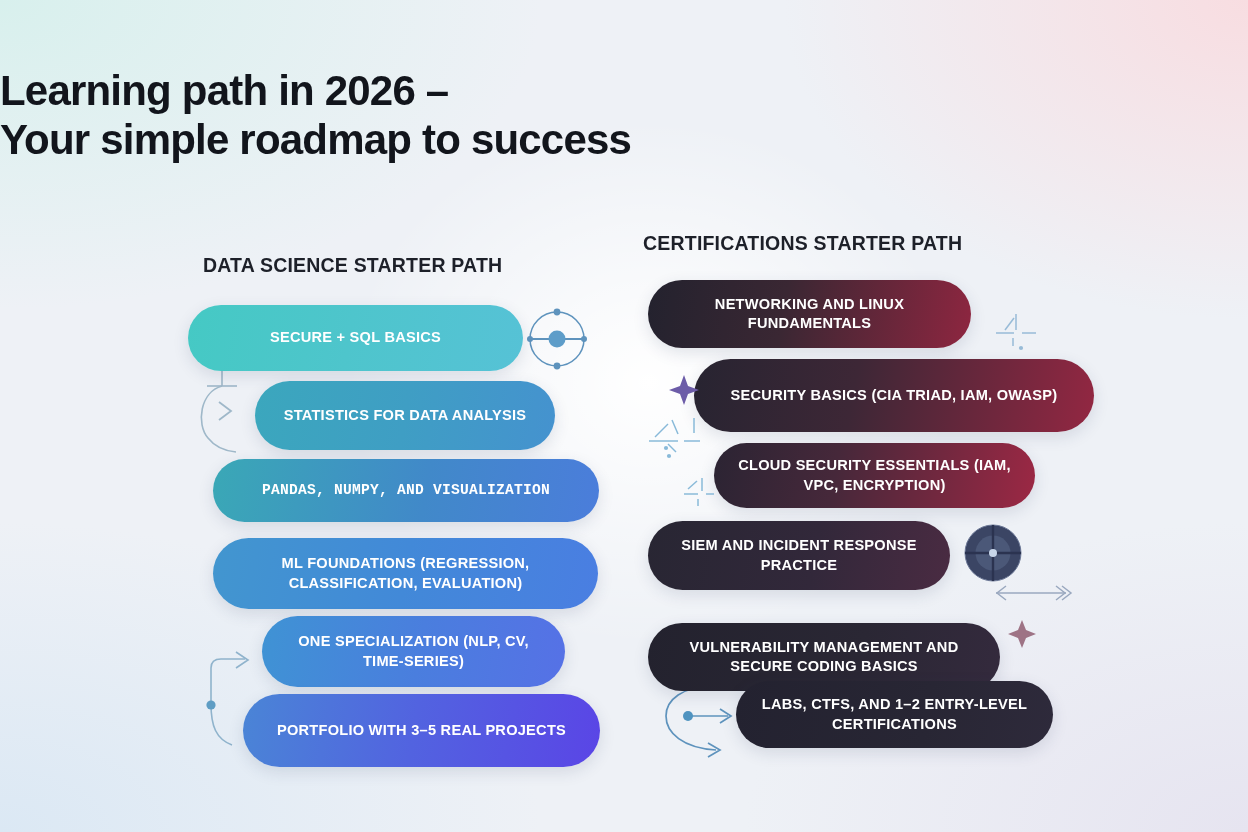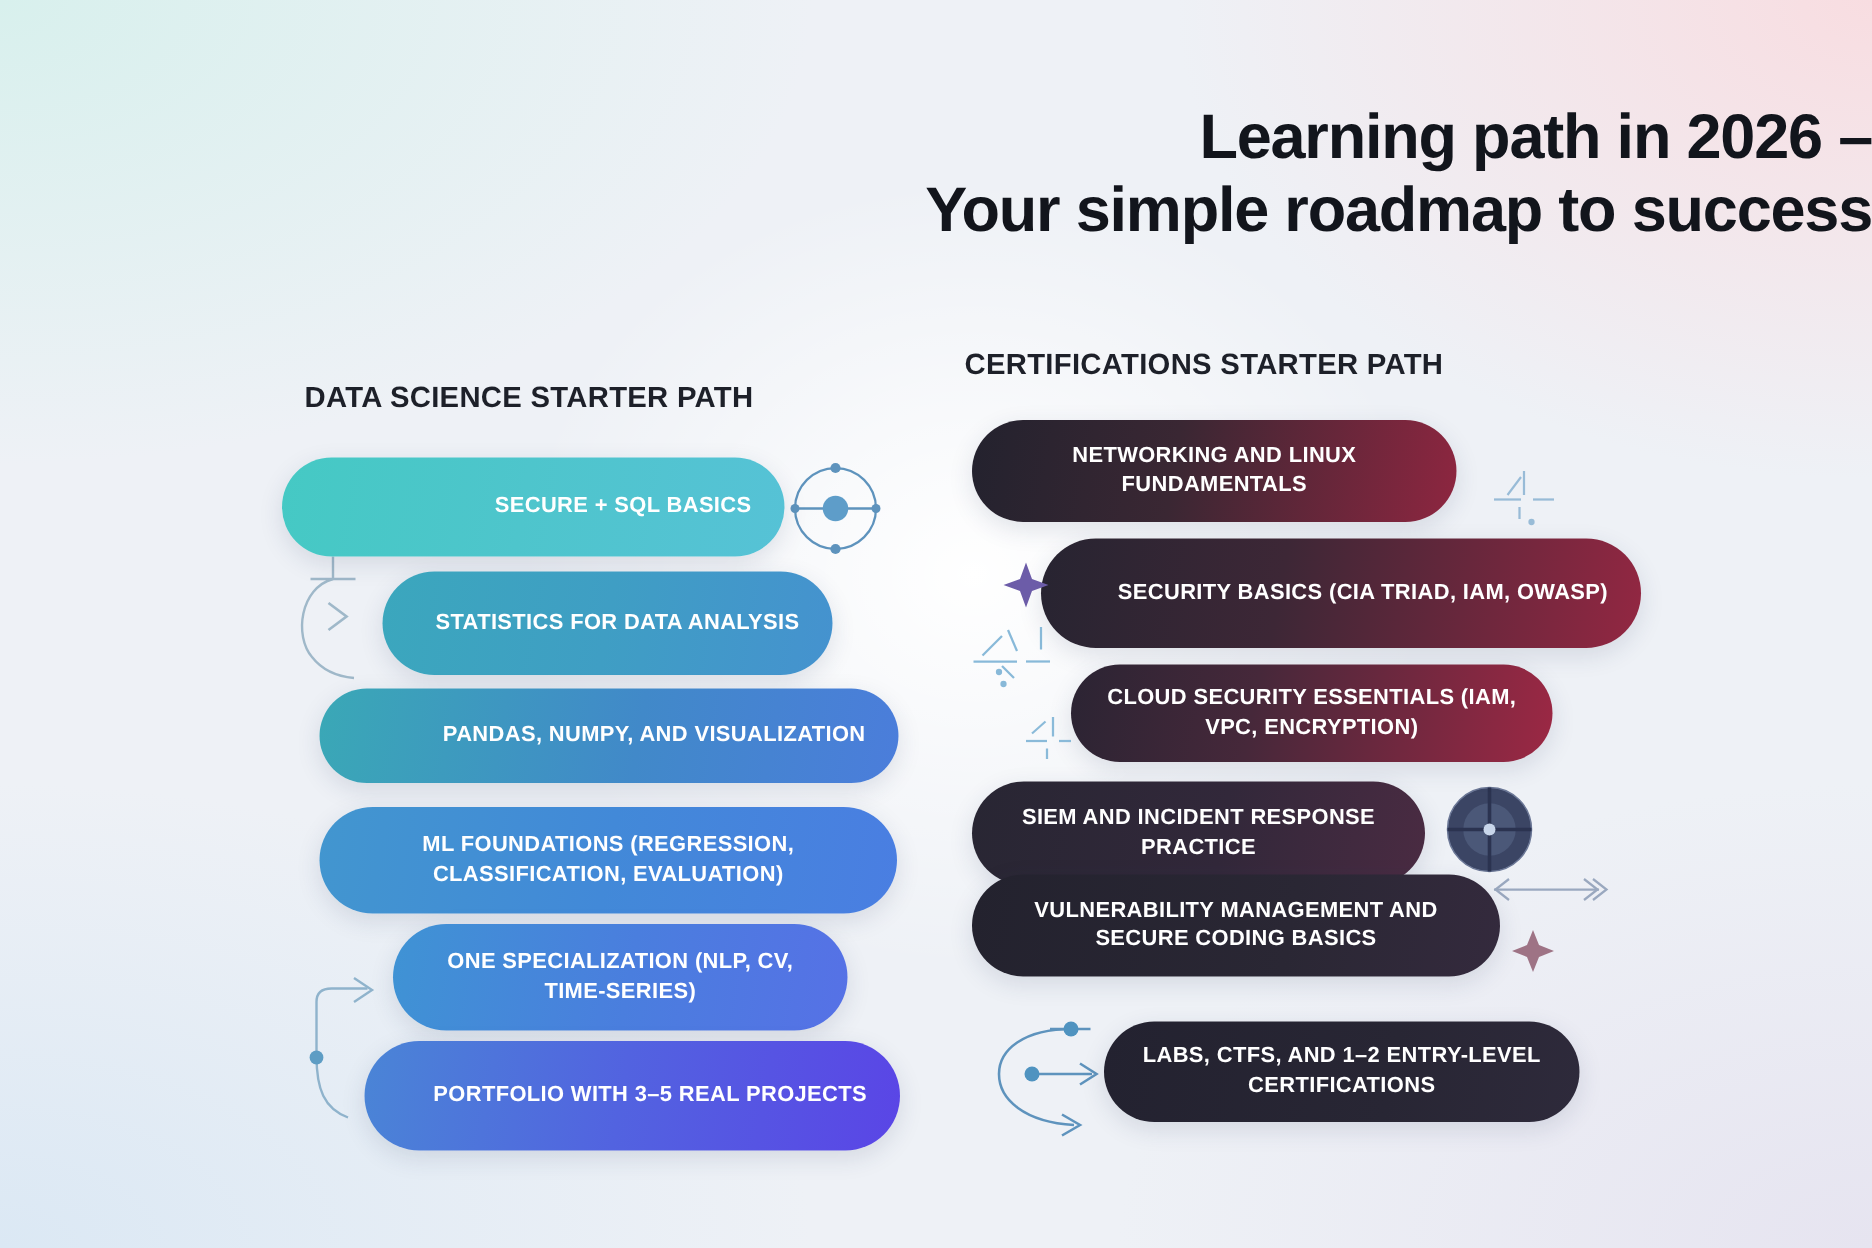--- a/index.html
+++ b/index.html
@@ -15,69 +15,69 @@
   .g2 { background:radial-gradient(ellipse 62% 64% at 100% 0%, #f8dde1 0%, rgba(248,221,225,0) 60%); }
   .g3 { background:radial-gradient(ellipse 70% 60% at 0% 100%, #dbe8f4 0%, rgba(219,232,244,0) 62%); }
   .g4 { background:radial-gradient(ellipse 65% 60% at 100% 100%, #e6e4f0 0%, rgba(230,228,240,0) 62%); }
   .g5 { background:radial-gradient(ellipse 34% 44% at 52% 46%, #ffffff 0%, rgba(255,255,255,0) 72%); }
 
   #stage { position:absolute; inset:0; z-index:2; }
 
   
   #title {
     position:absolute; left:0; right:0; top:66px;
-    text-align:right; color:#12151c;
+    text-align:left; color:#12151c;
     font-size:42px; font-weight:700; line-height:1.17;
     letter-spacing:-0.8px;
   }
   #title .ln { display:block; white-space:pre; }
 
   
   .col-head {
     position:absolute; color:#1d2029;
     font-size:19.5px; font-weight:700; letter-spacing:0.2px;
     white-space:nowrap;
   }
   #head-ds  { left:203px; top:254px; }
   #head-cs  { left:643px; top:232px; }
 
   
   .pill {
-    position:absolute; display:flex; align-items:center; justify-content:flex-end;
+    position:absolute; display:flex; align-items:center; justify-content:center;
     border-radius:999px; color:#ffffff; text-align:center;
     font-size:14.6px; font-weight:700; line-height:1.32; letter-spacing:0.25px;
     padding:0 22px;
     box-shadow:0 5px 16px rgba(40,55,90,0.13);
   }
   .pill span { display:block; }
 
   
   #ds0 { left:188px; top:305px;  width:335px; height:66px;
          background:linear-gradient(100deg,#45c9c4 0%,#4ec5cc 48%,#56c2d6 100%); }
   #ds1 { left:255px; top:381px;  width:300px; height:69px;
          background:linear-gradient(100deg,#3ba7bd 0%,#3f9ec4 50%,#4592cf 100%); }
   #ds2 { left:213px; top:459px;  width:386px; height:63px;
-         background:linear-gradient(100deg,#3aa8b6 0%,#4189c9 55%,#4b7ddb 100%); }
+         background:linear-gradient(100deg,#3aa8b6 0%,#4189c9 55%,#4b7ddb 100%);font-family:Liberation Mono, monospace; }
   #ds3 { left:213px; top:538px;  width:385px; height:71px;
          background:linear-gradient(100deg,#4296cf 0%,#4289d8 50%,#4a7ee2 100%); }
   #ds4 { left:262px; top:616px;  width:303px; height:71px;
          background:linear-gradient(100deg,#3f93d4 0%,#4a7ede 52%,#5671e6 100%); }
   #ds5 { left:243px; top:694px;  width:357px; height:73px;
          background:linear-gradient(100deg,#4a85d6 0%,#5263e0 48%,#5a45e6 100%); }
 
   
   #cs0 { left:648px; top:280px;  width:323px; height:68px;
          background:linear-gradient(100deg,#23222e 0%,#3a2733 42%,#8e2640 100%); }
   #cs1 { left:694px; top:359px;  width:400px; height:73px;
          background:linear-gradient(100deg,#272431 0%,#3d2736 40%,#932742 100%); }
   #cs2 { left:714px; top:443px;  width:321px; height:65px;
          background:linear-gradient(100deg,#2b2433 0%,#46283a 38%,#9c2844 100%); }
   #cs3 { left:648px; top:521px;  width:302px; height:69px;
          background:linear-gradient(100deg,#282633 0%,#32283a 55%,#4a2b42 100%); }
-  #cs4 { left:648px; top:583px;  width:352px; height:68px;
+  #cs4 { left:648px; top:623px;  width:352px; height:68px;
          background:linear-gradient(100deg,#23222e 0%,#2a2734 60%,#342a3d 100%); }
   #cs5 { left:736px; top:681px;  width:317px; height:67px;
          background:linear-gradient(100deg,#232230 0%,#282634 60%,#2e2a3b 100%); }
 
   
   #deco { position:absolute; inset:0; z-index:1; pointer-events:none; }
   #deco-top { position:absolute; inset:0; z-index:3; pointer-events:none; }
 </style>
 </head>
 <body>

